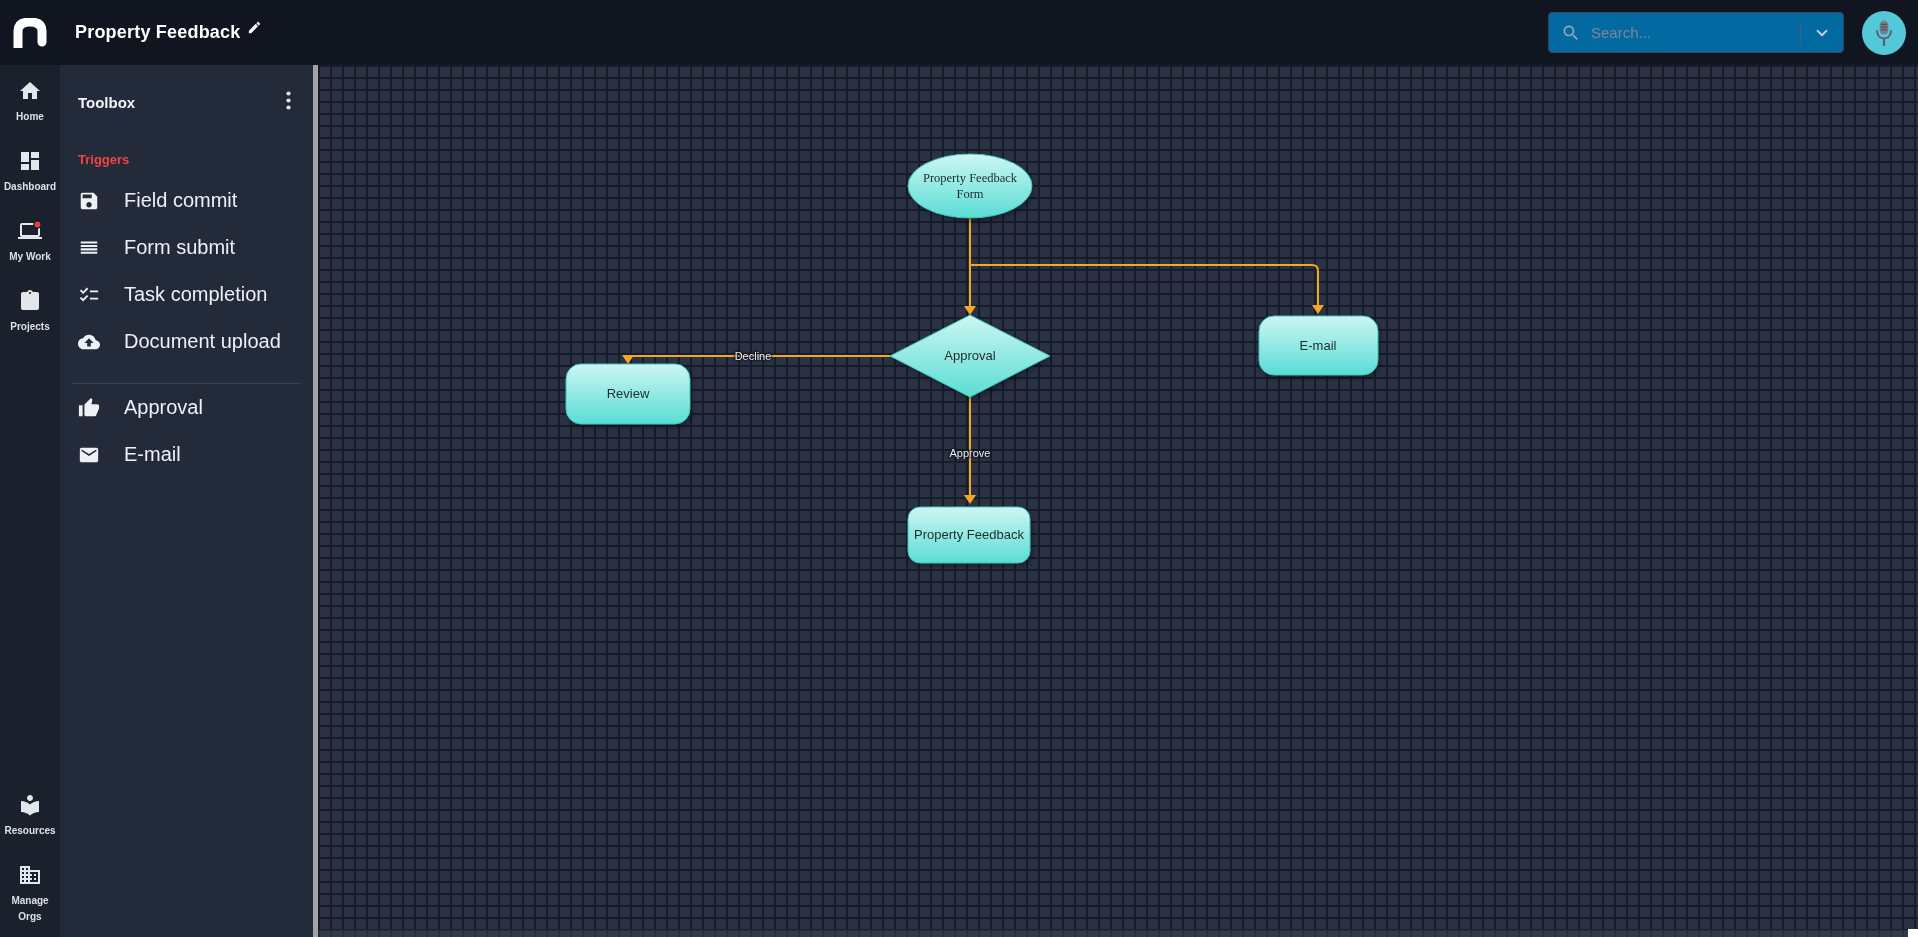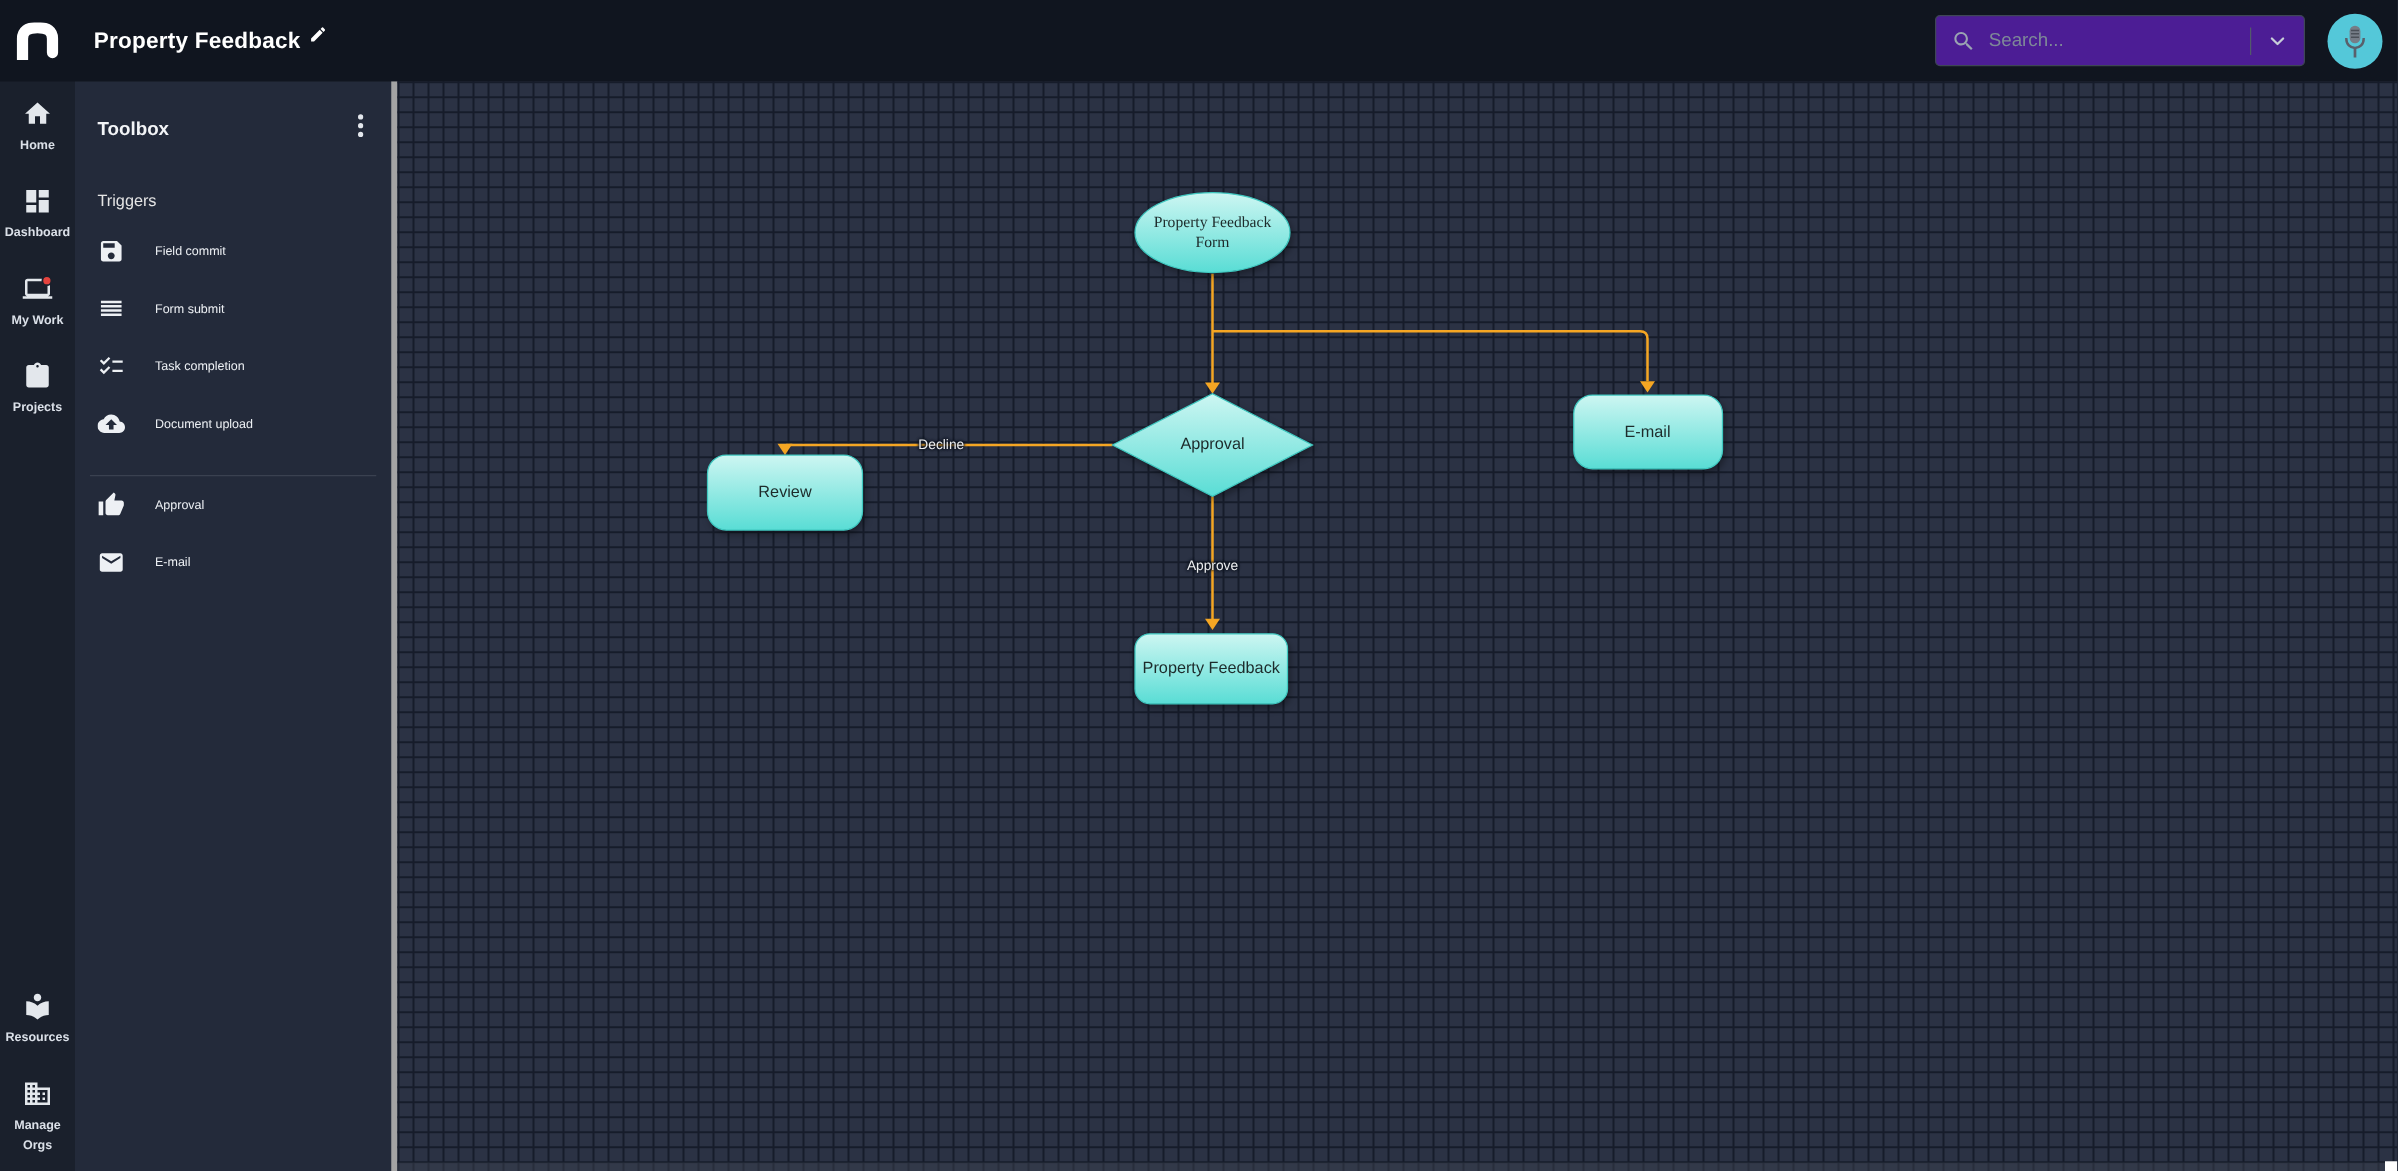--- a/index.html
+++ b/index.html
@@ -6,21 +6,21 @@
   html,body { width:1918px; height:937px; overflow:hidden; }
   body { font-family:"Liberation Sans", sans-serif; background:#10151F; }
 
   
   .topbar { height:65px; display:flex; align-items:center; background:#10151F; position:relative; z-index:5; }
   .logo-wrap { width:60px; display:flex; justify-content:center; align-items:center; cursor:pointer; }
   .title-wrap { display:flex; align-items:flex-start; margin-left:15px; gap:7px; }
   .page-title { font-size:18px; font-weight:bold; color:#FFFFFF; letter-spacing:.2px; }
   .edit-icon { margin-top:-2px; cursor:pointer; }
   .topbar-right { margin-left:auto; display:flex; align-items:center; gap:18px; padding-right:12px; }
-  .searchbox { width:296px; height:41px; border:1px solid #3E4656; background:#4c1d95; border-radius:4px; display:flex; align-items:center; padding:0 10px 0 12px; gap:10px; }
+  .searchbox { width:296px; height:41px; border:1px solid #3E4656; background:#0369a1; border-radius:4px; display:flex; align-items:center; padding:0 10px 0 12px; gap:10px; }
   .searchbox input { flex:1; min-width:0; background:transparent; border:none; outline:none; color:#DFE3EA; font-size:15px; }
   .searchbox input::placeholder { color:#7E8898; }
   .search-sep { width:1px; height:22px; background:#525A6B; }
   .chev-btn { display:flex; align-items:center; cursor:pointer; padding:2px; }
   .avatar { width:44px; height:44px; border-radius:50%; background:#54C8D9; display:flex; align-items:center; justify-content:center; cursor:pointer; overflow:hidden; }
 
   
   .app-body { display:flex; height:872px; }
 
   
@@ -28,24 +28,24 @@
   .rail-item { display:flex; flex-direction:column; align-items:center; gap:6px; margin-bottom:24px; cursor:pointer; width:100%; }
   .rail-item svg { width:24px; height:24px; fill:#E3E7EC; }
   .rail-label { font-size:10px; font-weight:bold; color:#DBE0E8; text-align:center; line-height:1.6; padding:0 2px; }
   .rail-spacer { flex:1; }
 
   
   .toolbox { width:258px; flex:0 0 258px; background:#232A3A; border-right:5px solid #a3a3a3; display:flex; flex-direction:column; }
   .toolbox-header { display:flex; align-items:center; justify-content:space-between; padding:22px 16px 6px 18px; }
   .toolbox-title { font-size:15px; font-weight:bold; color:#F2F4F7; }
   .kebab { cursor:pointer; padding:4px 6px; }
-  .section-label { font-size:13px; font-weight:normal; color:#e5e5e5; padding:28px 18px 10px; }
+  .section-label { font-size:13px; font-weight:bold; color:#ef4444; padding:28px 18px 10px; }
   .tool-item { display:flex; align-items:center; gap:24px; padding:12px 18px; cursor:grab; }
   .tool-item svg { width:22px; height:22px; fill:#EDF0F4; flex:0 0 22px; }
-  .tool-label { font-size:10px; color:#EDF0F4; }
+  .tool-label { font-size:20px; color:#EDF0F4; }
   .tool-divider { height:1px; background:#3A4150; margin:18px 12px 0; }
 
   
   .canvas { position:relative; flex:1; background-color:#2B3244;
     background-image:
       linear-gradient(to right, #161C2A 2px, transparent 2px),
       linear-gradient(to bottom, #161C2A 2px, transparent 2px);
     background-size:12px 12px; overflow:hidden; }
   .flow-svg { position:absolute; left:0; top:0; }
   .node-shape { filter:drop-shadow(2px 3px 3px rgba(0,0,0,0.35)); cursor:pointer; }

